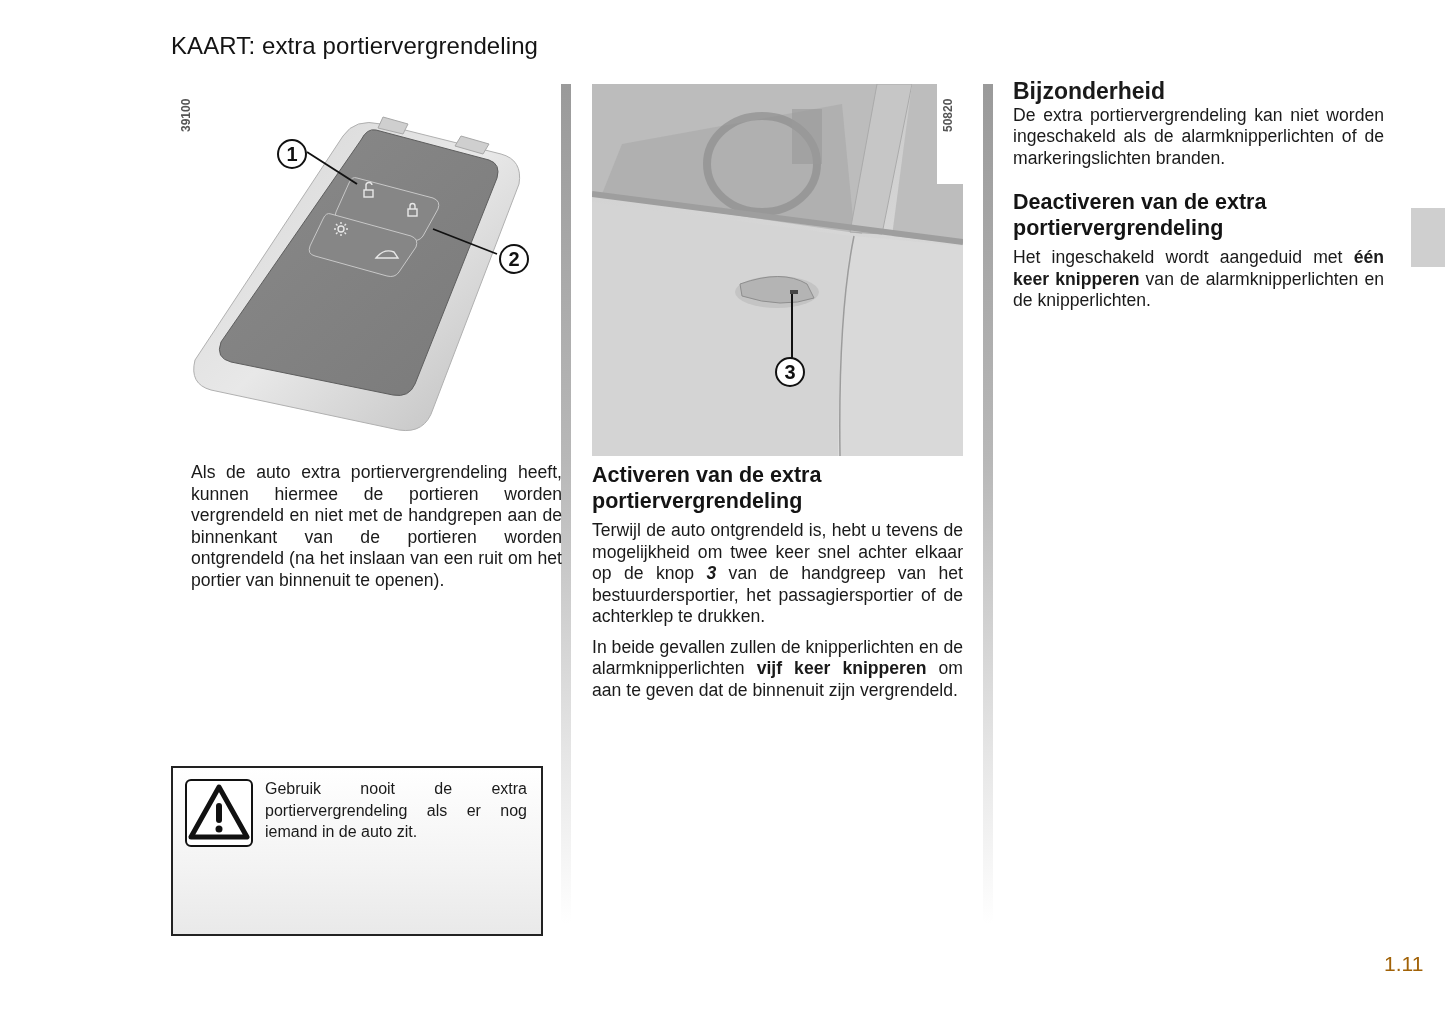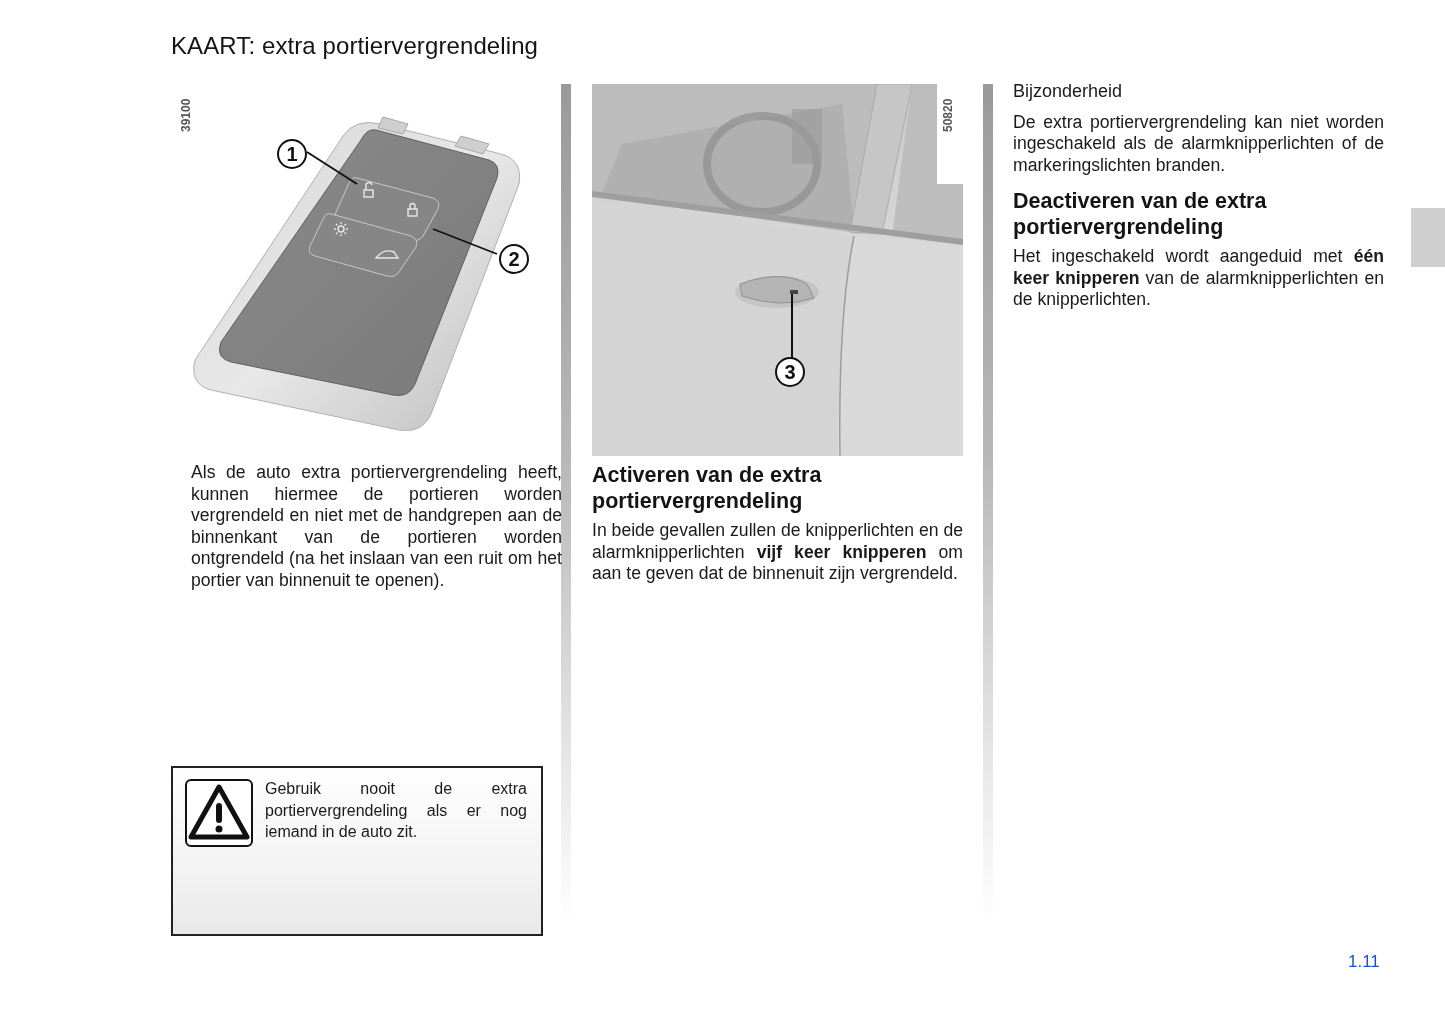--- a/index.html
+++ b/index.html
@@ -16,37 +16,37 @@
 
   .side-tab { position: absolute; left: 1411px; top: 208px; width: 34px; height: 59px; background: #cfcfcf; }
 
   .col { position: absolute; font-size: 17.6px; line-height: 21.5px; }
   .col p { margin: 0 0 9px 0; text-align: justify; }
   .col.c1 { left: 171px; width: 371px; }
   .col.c2 { left: 592px; width: 371px; }
   .col.c3 { left: 1013px; width: 371px; }
 
   .h2 { font-size: 21.5px; font-weight: bold; line-height: 26px; margin: 0 0 6px 0; color: #141414; }
-  .h3 { font-size: 18px; font-weight: normal; margin: 0 0 9px 0; }
+  .h3 { font-size: 23px; font-weight: bold; margin: 0 0 2px 0; }
 
   
   .fig1 { position: absolute; left: 171px; top: 84px; width: 372px; height: 370px; background: #fff; overflow: hidden; }
   .fig-code { position: absolute; font-size: 12px; font-weight: bold; color: #555; transform: rotate(-90deg); transform-origin: left top; }
   .fig2 { position: absolute; left: 592px; top: 84px; width: 371px; height: 372px; overflow: hidden;
           background: linear-gradient(180deg, #c9c9c9 0%, #d6d6d6 40%, #dedede 100%); }
 
   .callout { position: absolute; width: 26px; height: 26px; border: 2px solid #111; border-radius: 50%; background: #fff;
              font-weight: bold; font-size: 20px; line-height: 26px; text-align: center; color: #111; }
 
   .warn-box { position: absolute; left: 171px; top: 766px; width: 368px; height: 166px; border: 2px solid #222;
               background: linear-gradient(180deg, #ffffff 0%, #f3f3f3 60%, #e9e9e9 100%); }
   .warn-icon { position: absolute; left: 12px; top: 11px; width: 64px; height: 64px; border: 2px solid #111; border-radius: 6px; background: #fff; }
   .warn-text { position: absolute; left: 92px; top: 10px; width: 262px; font-size: 16px; line-height: 21.5px; text-align: justify; }
 
-  .page-number { position: absolute; left: 1348px; top: 952px; font-size: 17px; color: #1d4ed8; }
+  .page-number { position: absolute; left: 1384px; top: 952px; font-size: 21px; color: #a16207; }
   b.bi { font-style: italic; }
 </style>
 </head>
 <body>
 
 <h1 class="page-title">KAART: extra portiervergrendeling</h1>
 
 <div class="divider d1"></div>
 <div class="divider d2"></div>
 <div class="side-tab"></div>
@@ -132,23 +132,24 @@
       <path d="M32,6 L60,56 L4,56 Z" fill="none" stroke="#111" stroke-width="5" stroke-linejoin="round"></path>
       <rect x="29" y="22" width="6" height="20" rx="3" fill="#111"></rect>
       <circle cx="32" cy="48" r="3.5" fill="#111"></circle>
     </svg>
   </div>
   <div class="warn-text">Gebruik nooit de extra portiervergrendeling als er nog iemand in de auto zit.</div>
 </div>
 
 <div class="col c2" style="top:462px;">
   <div class="h2">Activeren van de extra portiervergrendeling</div>
+  <p><span>Terwijl de auto ontgrendeld is, hebt u tevens de mogelijkheid om twee keer snel achter elkaar op de knop </span><b class="bi">3</b><span> van de handgreep van het bestuurdersportier, het passagiersportier of de achterklep te drukken.</span></p>
   <p><span>In beide gevallen zullen de knipperlichten en de alarmknipperlichten </span><b>vijf keer knipperen</b><span> om aan te geven dat de binnenuit zijn vergrendeld.</span></p>
 </div>
 
 <div class="col c3" style="top:81px;">
   <div class="h3">Bijzonderheid</div>
   <p>De extra portiervergrendeling kan niet worden ingeschakeld als de alarmknipperlichten of de markeringslichten branden.</p>
-  <div class="h2" style="margin-top:12px;">Deactiveren van de extra portiervergrendeling</div>
+  <div class="h2" style="margin-top:20px;">Deactiveren van de extra portiervergrendeling</div>
   <p><span>Het ingeschakeld wordt aangeduid met </span><b>één keer knipperen</b><span> van de alarmknipperlichten en de knipperlichten.</span></p>
 </div>
 
 <div class="page-number">1.11</div>
 
 </body></html>

